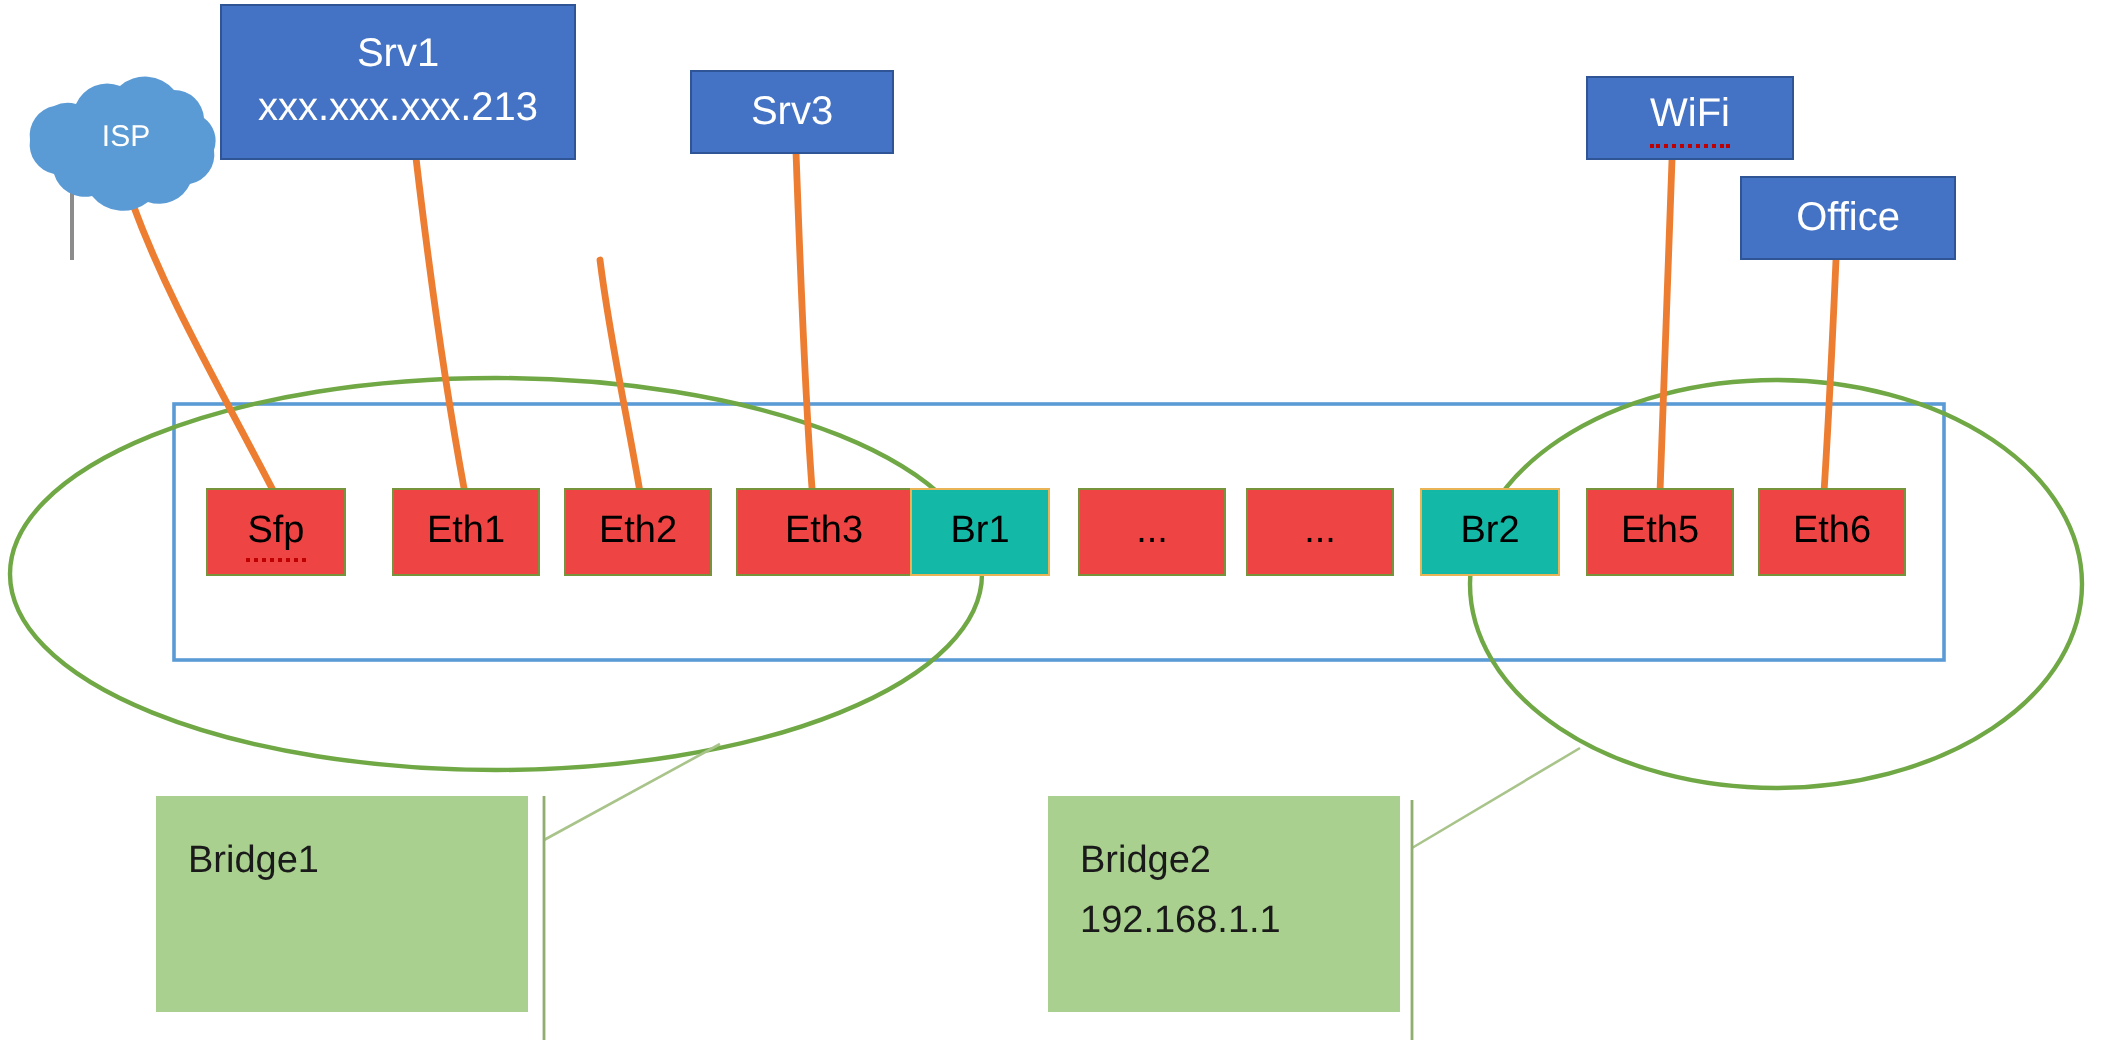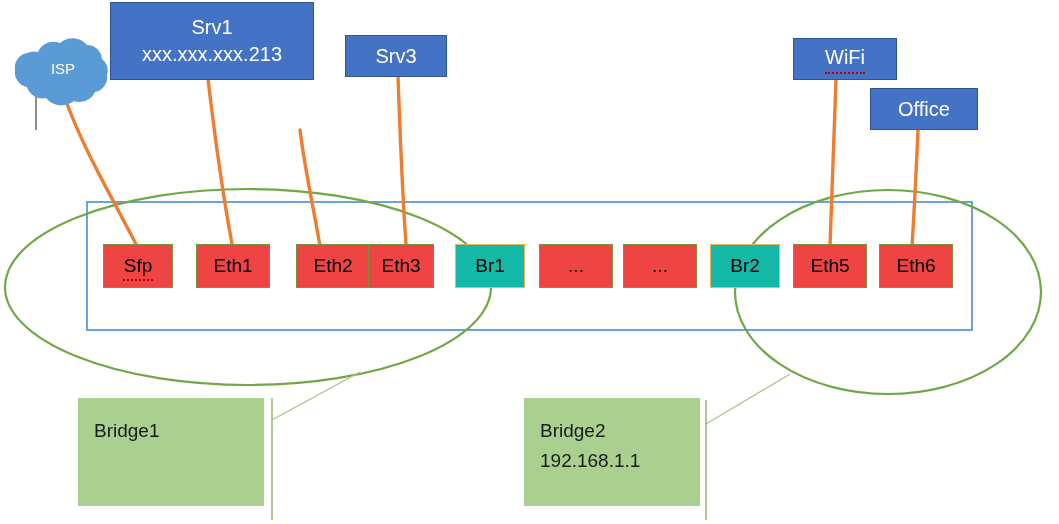--- a/index.html
+++ b/index.html
@@ -161,21 +161,21 @@
                a 15 15 0 0 1 -12 -17
                a 15 15 0 0 1 12 -17
                a 16 16 0 0 1 11 -1 z" fill="#5B9BD5"></path>
     </g>
   </svg>
 
   <div id="isp-cloud">
     <span class="isp-label">ISP</span>
   </div>
 
-  <div class="devbox" style="left:110px; top:2px; width:204px; height:78px; font-size:20px;">
+  <div class="devbox" style="left:110px; top:2px; width:178px; height:78px; font-size:20px;">
     <span class="line">Srv1</span>
     <span class="line">xxx.xxx.xxx.213</span>
   </div>
 
 
   <div class="devbox" style="left:345px; top:35px; width:102px; height:42px; font-size:20px;">
     <span class="line">Srv3</span>
   </div>
 
   <div class="devbox" style="left:793px; top:38px; width:104px; height:42px; font-size:20px;">
@@ -185,24 +185,24 @@
   <div class="devbox" style="left:870px; top:88px; width:108px; height:42px; font-size:20px;text-align:center;">
     <span class="line">Office</span>
   </div>
 
   <div class="port" style="left:103px; width:70px;">
     <span class="ptext spell">Sfp</span>
   </div>
   <div class="port" style="left:196px; width:74px;">
     <span class="ptext">Eth1</span>
   </div>
-  <div class="port" style="left:282px; width:74px;margin-left:14px;">
+  <div class="port" style="left:282px; width:74px;">
     <span class="ptext">Eth2</span>
   </div>
-  <div class="port" style="left:368px; width:66px;">
+  <div class="port" style="left:368px; width:88px;">
     <span class="ptext">Eth3</span>
   </div>
   <div class="port bridge" style="left:455px; width:70px;">
     <span class="ptext">Br1</span>
   </div>
   <div class="port" style="left:539px; width:74px;">
     <span class="ptext">...</span>
   </div>
   <div class="port" style="left:623px; width:74px;">
     <span class="ptext">...</span>

